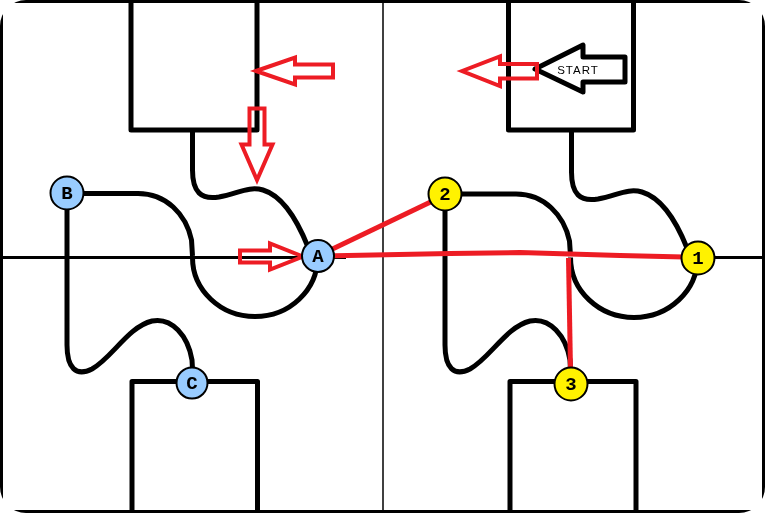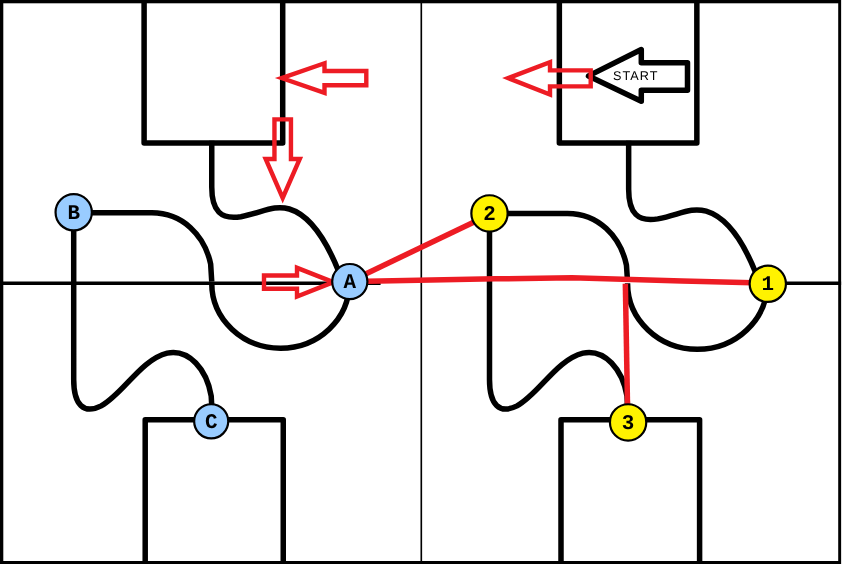--- a/index.html
+++ b/index.html
@@ -1,16 +1,16 @@
 <!DOCTYPE html>
 <html><head>
 <meta charset="utf-8">
 <style>
   html,body{margin:0;padding:0;background:#ffffff;}
-  .stage{position:relative;width:765px;height:513px;background:#ffffff;overflow:hidden;}
+  .stage{position:relative;width:765px;height:513px;background:#ffffff;overflow:hidden;border-radius:26px;}
   svg{display:block;}
   .wall{fill:none;stroke-linecap:butt;stroke-linejoin:round;}
   .node-label{font:bold 19px "Liberation Mono", monospace;}
   .start-label{font:11.5px "Liberation Sans", sans-serif;letter-spacing:1px;}
 </style>
 </head>
 <body>
 
 <div class="stage">
 <svg width="765" height="513" viewBox="0 0 765 513">

